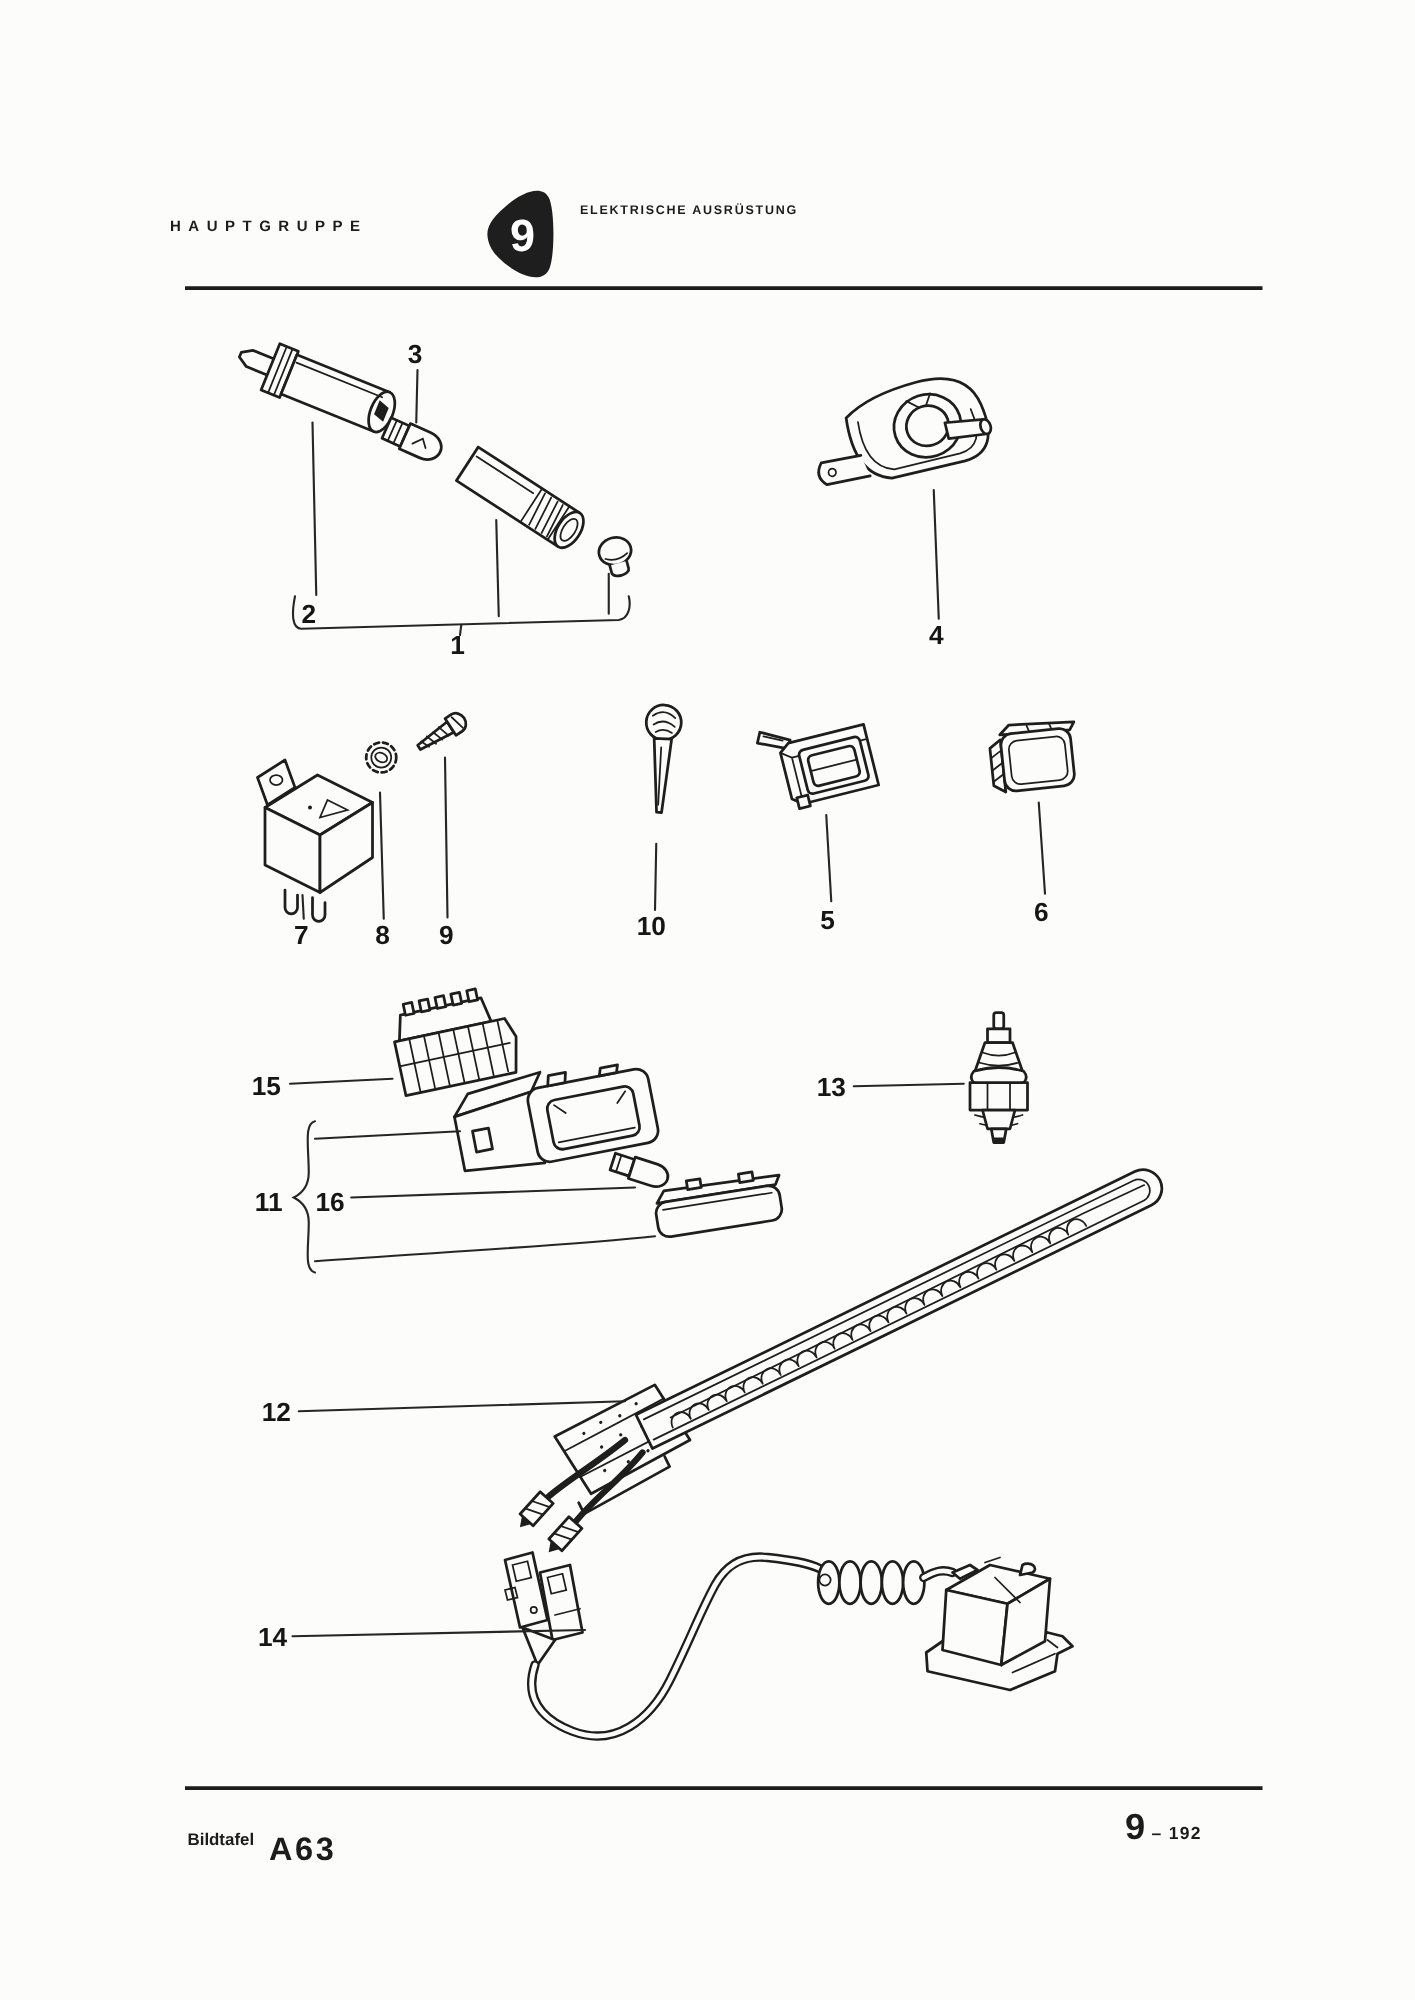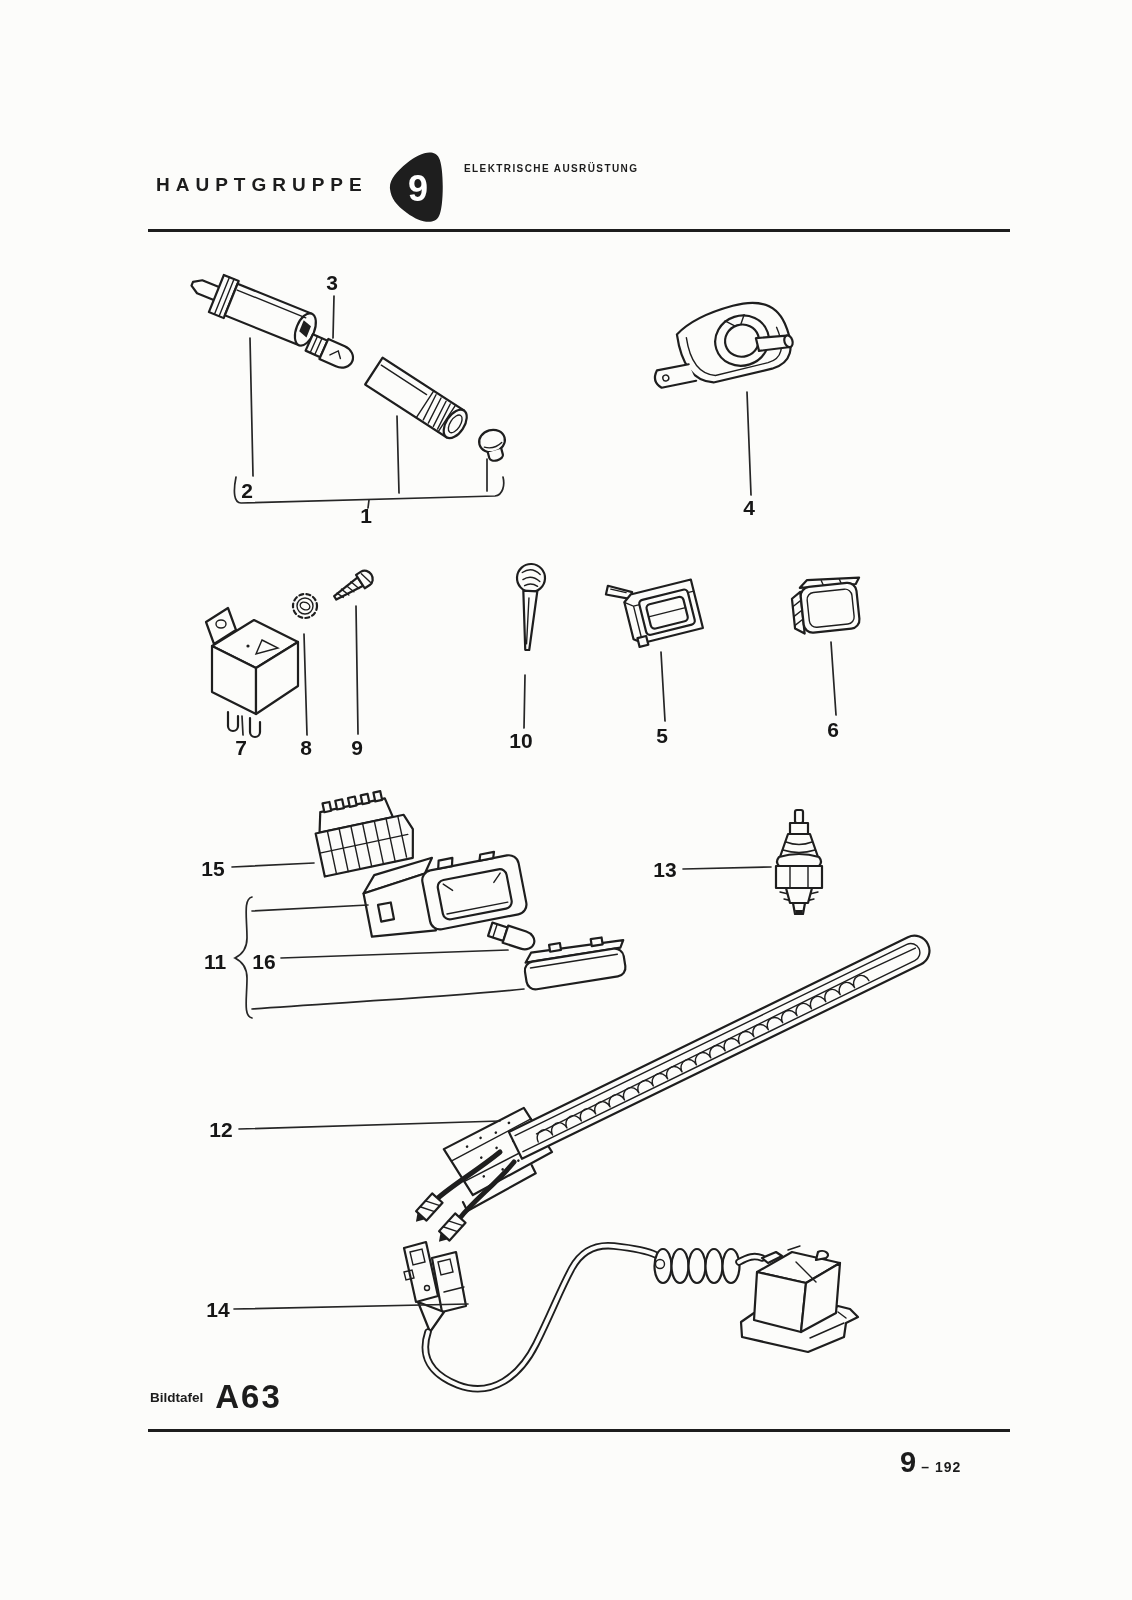--- a/index.html
+++ b/index.html
@@ -1,28 +1,28 @@
 <!DOCTYPE html>
 <html><head>
 <meta charset="utf-8">
 <style>
   html,body{margin:0;padding:0;background:#d9d9d6;}
   .page{position:relative;width:1132px;height:1600px;background:#fcfcfa;
         font-family:"Liberation Sans",sans-serif;color:#1c1c1c;overflow:hidden;}
-  .hdr-left{position:absolute;left:156px;top:174px;font-size:19px;font-weight:bold;
+  .hdr-left{position:absolute;left:136px;top:174px;font-size:12px;font-weight:bold;
             letter-spacing:6px;white-space:nowrap;}
   .badge{position:absolute;left:383px;top:149px;width:64px;height:78px;}
   .hdr-title{position:absolute;left:464px;top:163px;font-size:10px;font-weight:bold;
              letter-spacing:1.4px;white-space:nowrap;}
   .rule{position:absolute;left:148px;width:862px;height:3px;background:#1d1d1d;}
   .rule.top{top:229px}
   .rule.bottom{top:1429px}
-  .ft-left{position:absolute;left:150px;top:1378px;display:flex;align-items:center;gap:12px;}
+  .ft-left{position:absolute;left:150px;top:1464px;display:flex;align-items:flex-start;gap:12px;}
   .ft-label{font-size:13.5px;font-weight:600;}
-  .ft-plate{font-size:33px;font-weight:bold;letter-spacing:2px;}
+  .ft-plate{font-size:26px;font-weight:bold;letter-spacing:2px;}
   .ft-right{position:absolute;left:900px;top:1446px;display:flex;align-items:baseline;gap:5px;}
   .ft-major{font-size:29px;font-weight:bold;}
   .ft-minor{font-size:14px;font-weight:bold;letter-spacing:1px;}
   svg.diagram{position:absolute;left:0;top:0;}
   .ln{stroke:#1e1e1e;stroke-width:2.2;fill:none;stroke-linecap:round;stroke-linejoin:round;}
   .fw{fill:#fcfcfa;}
   .ink{fill:#1e1e1e;stroke:none;}
   .thin{stroke:#1e1e1e;stroke-width:1.4;fill:none;stroke-linecap:round;}
   .ld{stroke:#262626;stroke-width:1.7;fill:none;stroke-linecap:round;}
   .wire{stroke:#1e1e1e;stroke-width:5;fill:none;stroke-linecap:round;}

